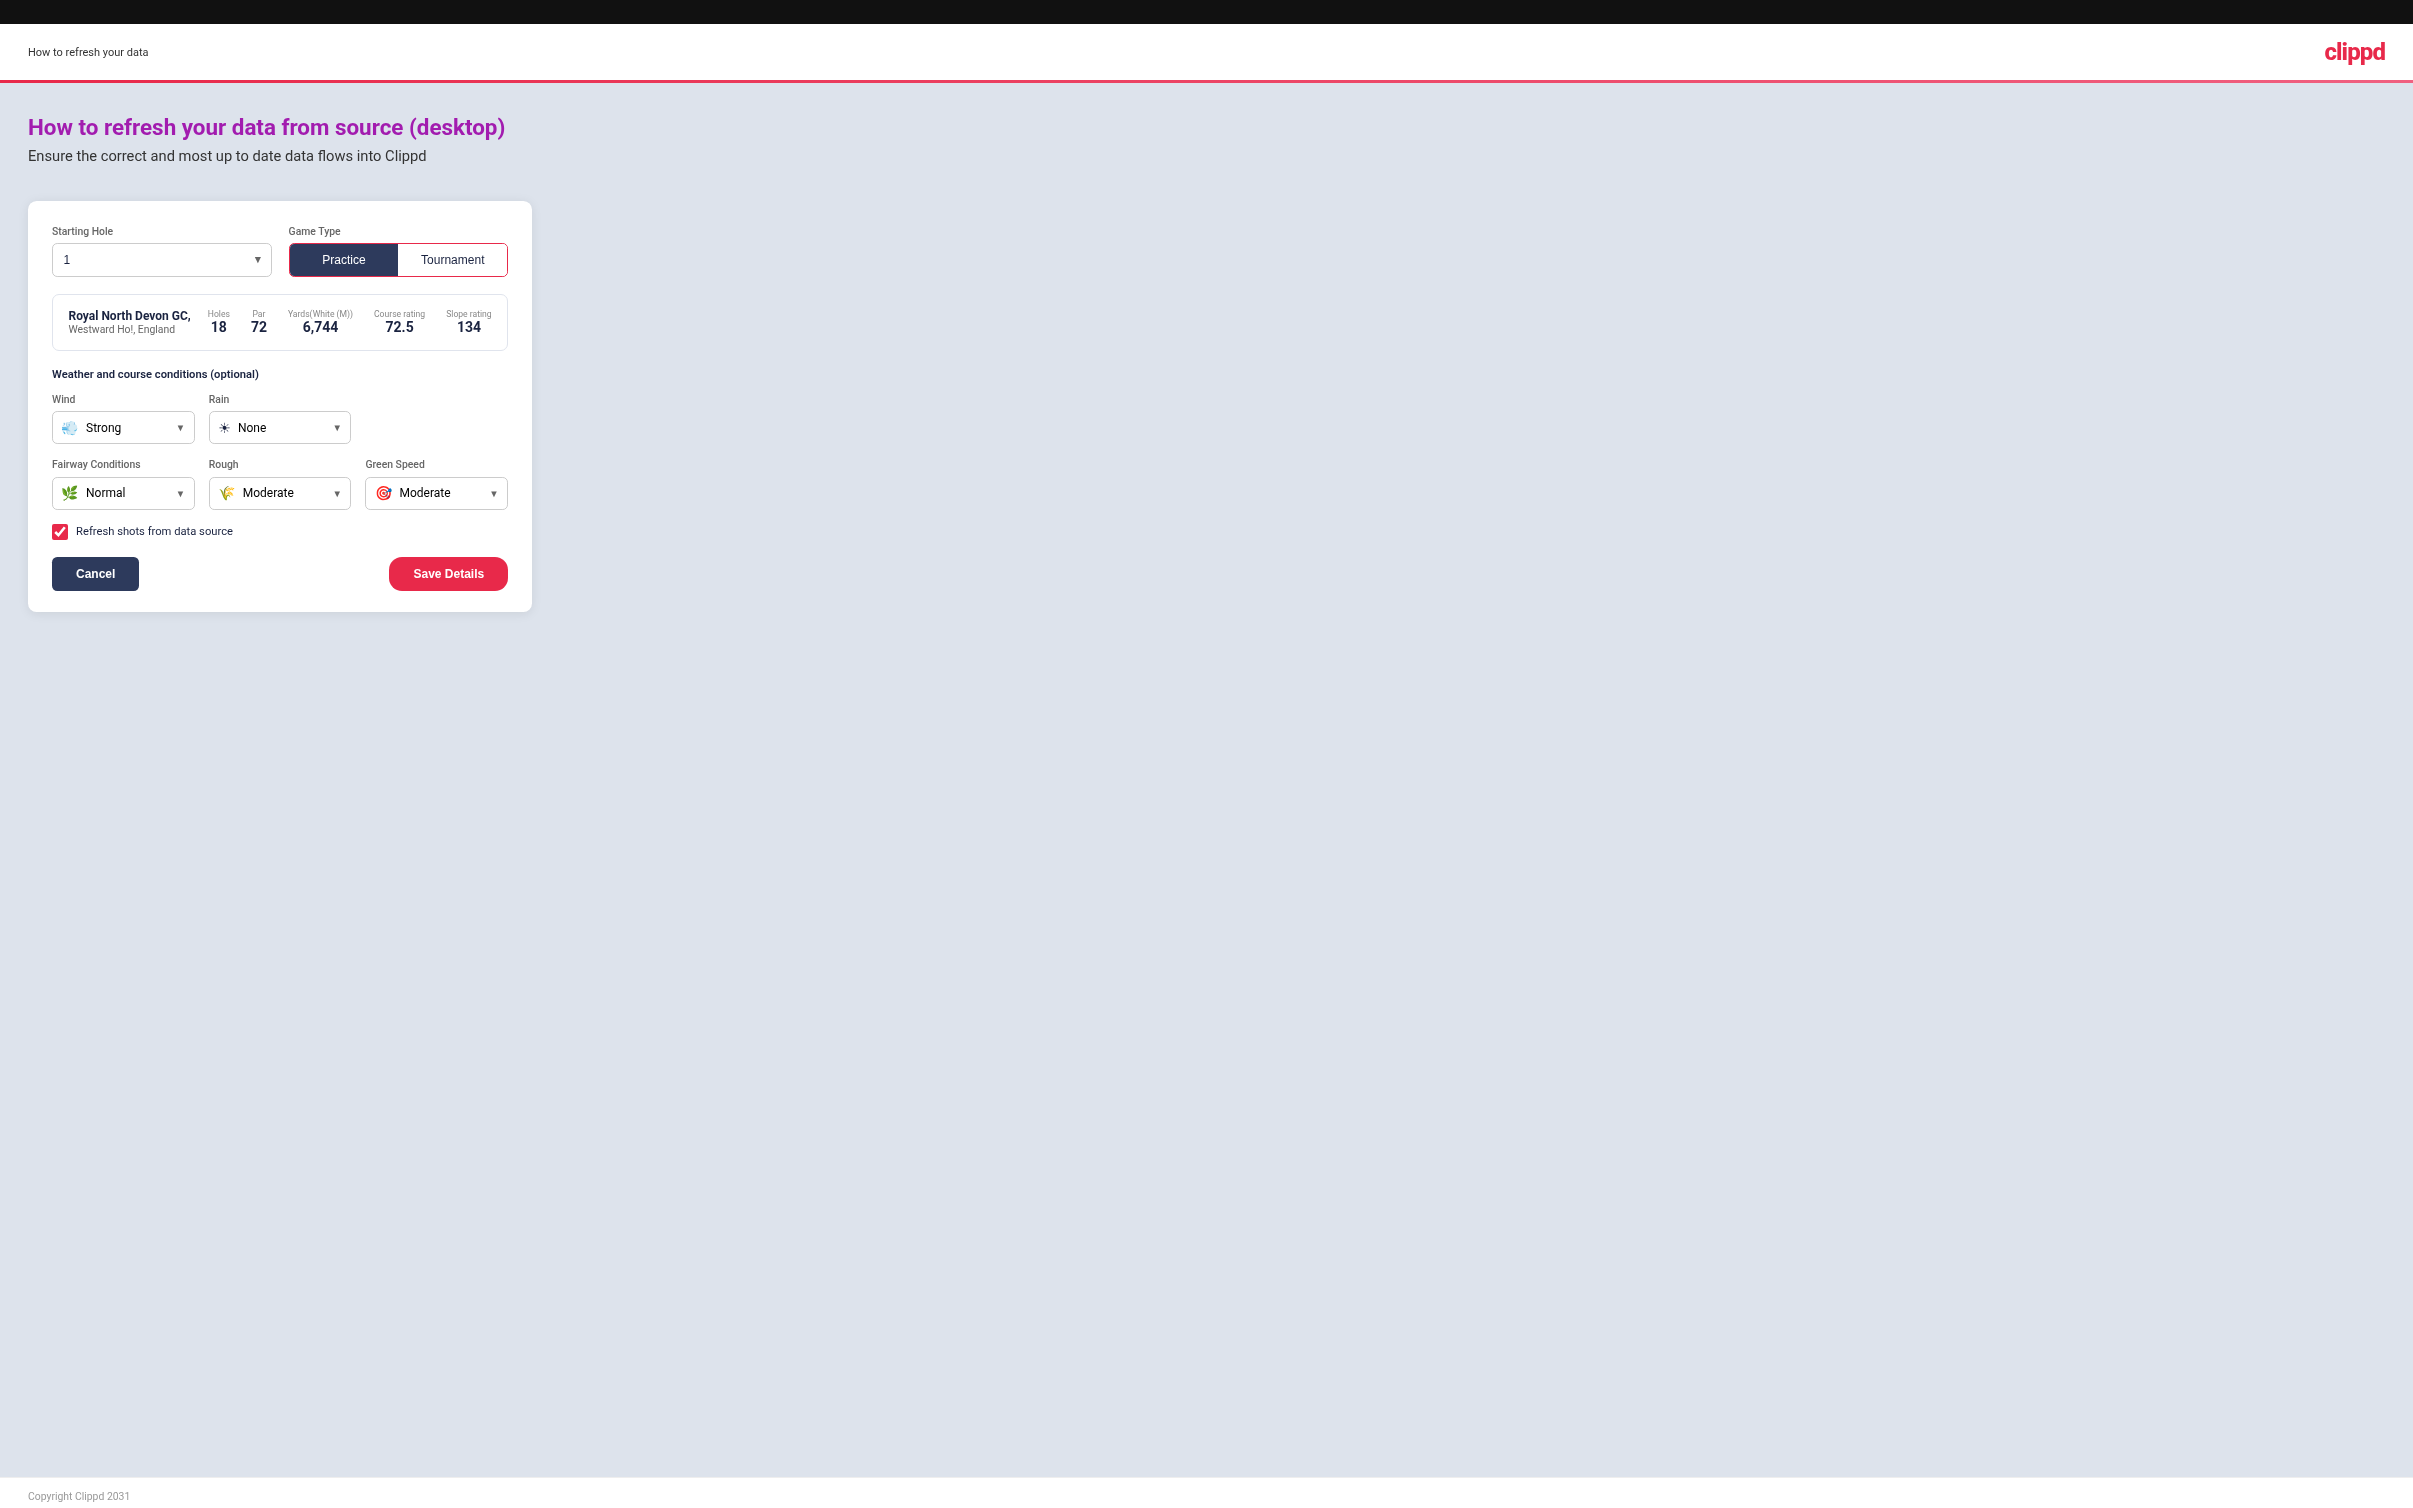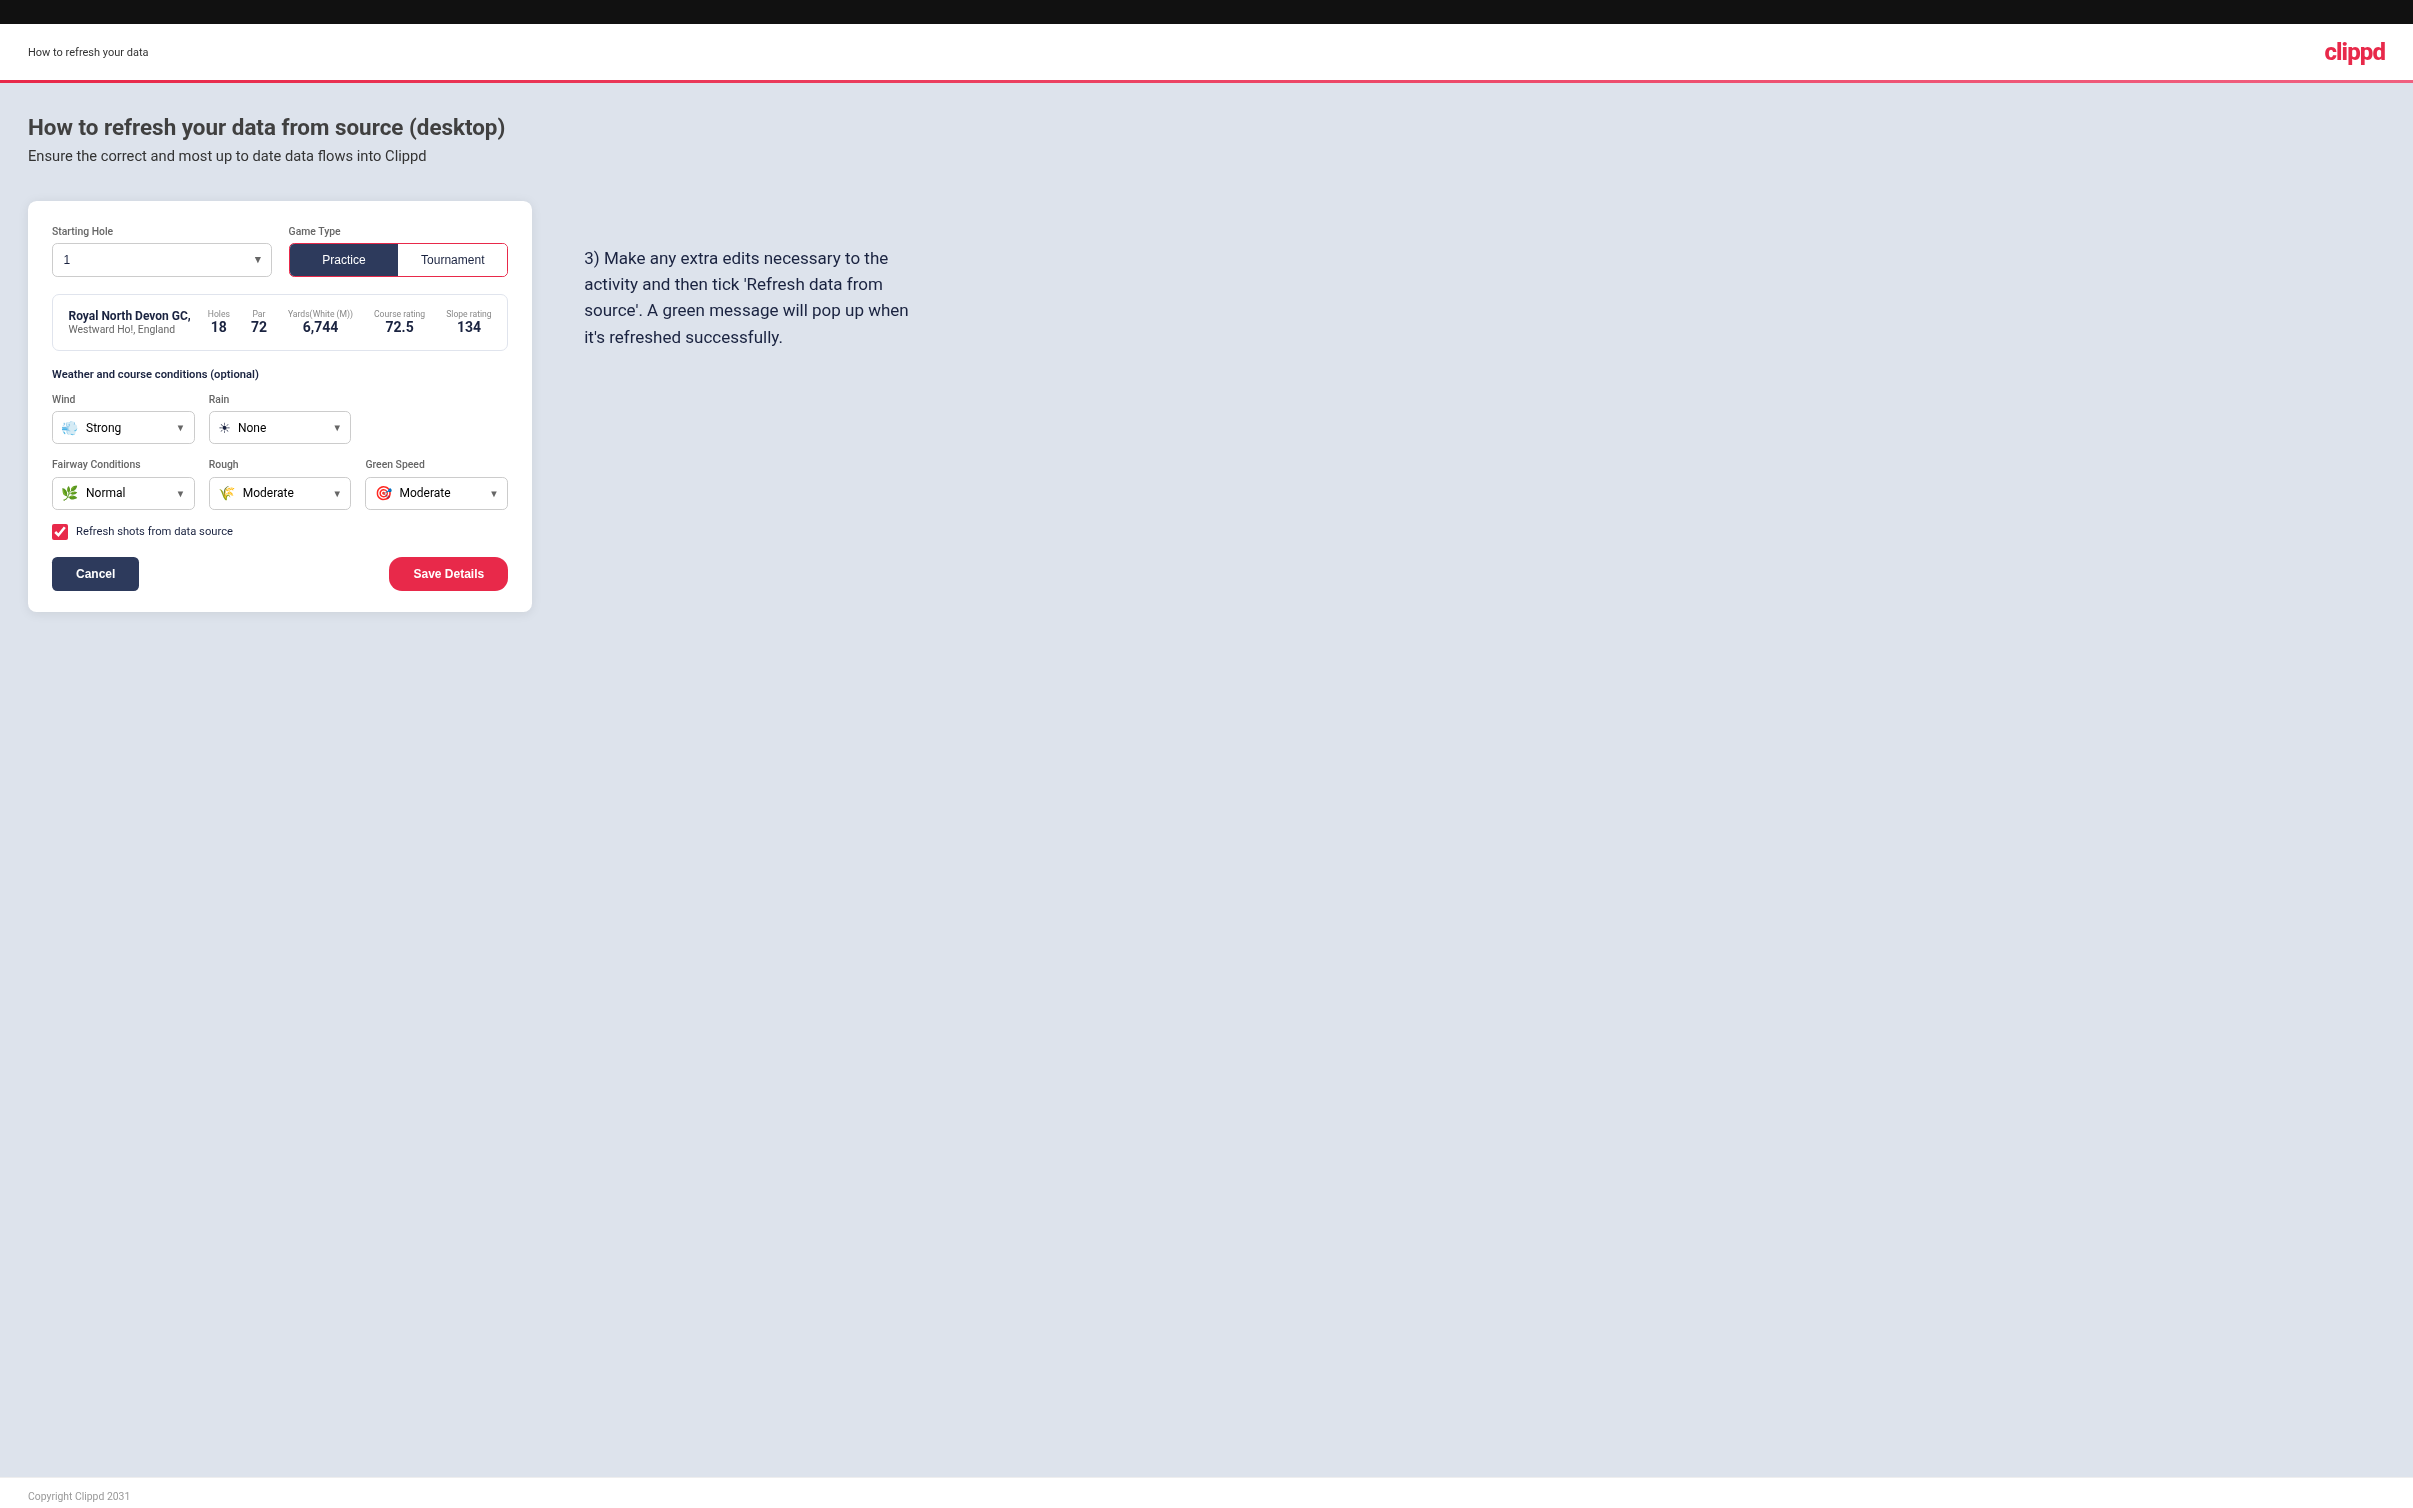--- a/index.html
+++ b/index.html
@@ -47,21 +47,21 @@
       background: #dde3ec;
       min-height: calc(100vh - 24px - 52px - 2.6px - 35px);
       padding: 31px 28px 31px 28px;
       display: flex;
       flex-direction: column;
     }
 
     .page-heading {
       font-size: 22.4px;
       font-weight: 700;
-      color: #404040;
+      color: #a21caf;
       margin-bottom: 7px;
     }
     .page-subheading {
       font-size: 14.7px;
       color: #333;
       margin-bottom: 28px;
     }
 
     .content-row {
       display: flex;
@@ -430,21 +430,20 @@
         </div>
 
         <div class="button-row">
           <button class="btn-cancel">Cancel</button>
           <button class="btn-save">Save Details</button>
         </div>
 
       </div>
     </div>
 
-    <div class="instruction-text">3) Make any extra edits necessary to the activity and then tick 'Refresh data from source'. A green message will pop up when it's refreshed successfully.</div>
 
   </div>
 </div>
 
 <div class="footer">
   <span>Copyright Clippd 2031</span>
 </div>
 
 
 </body></html>

